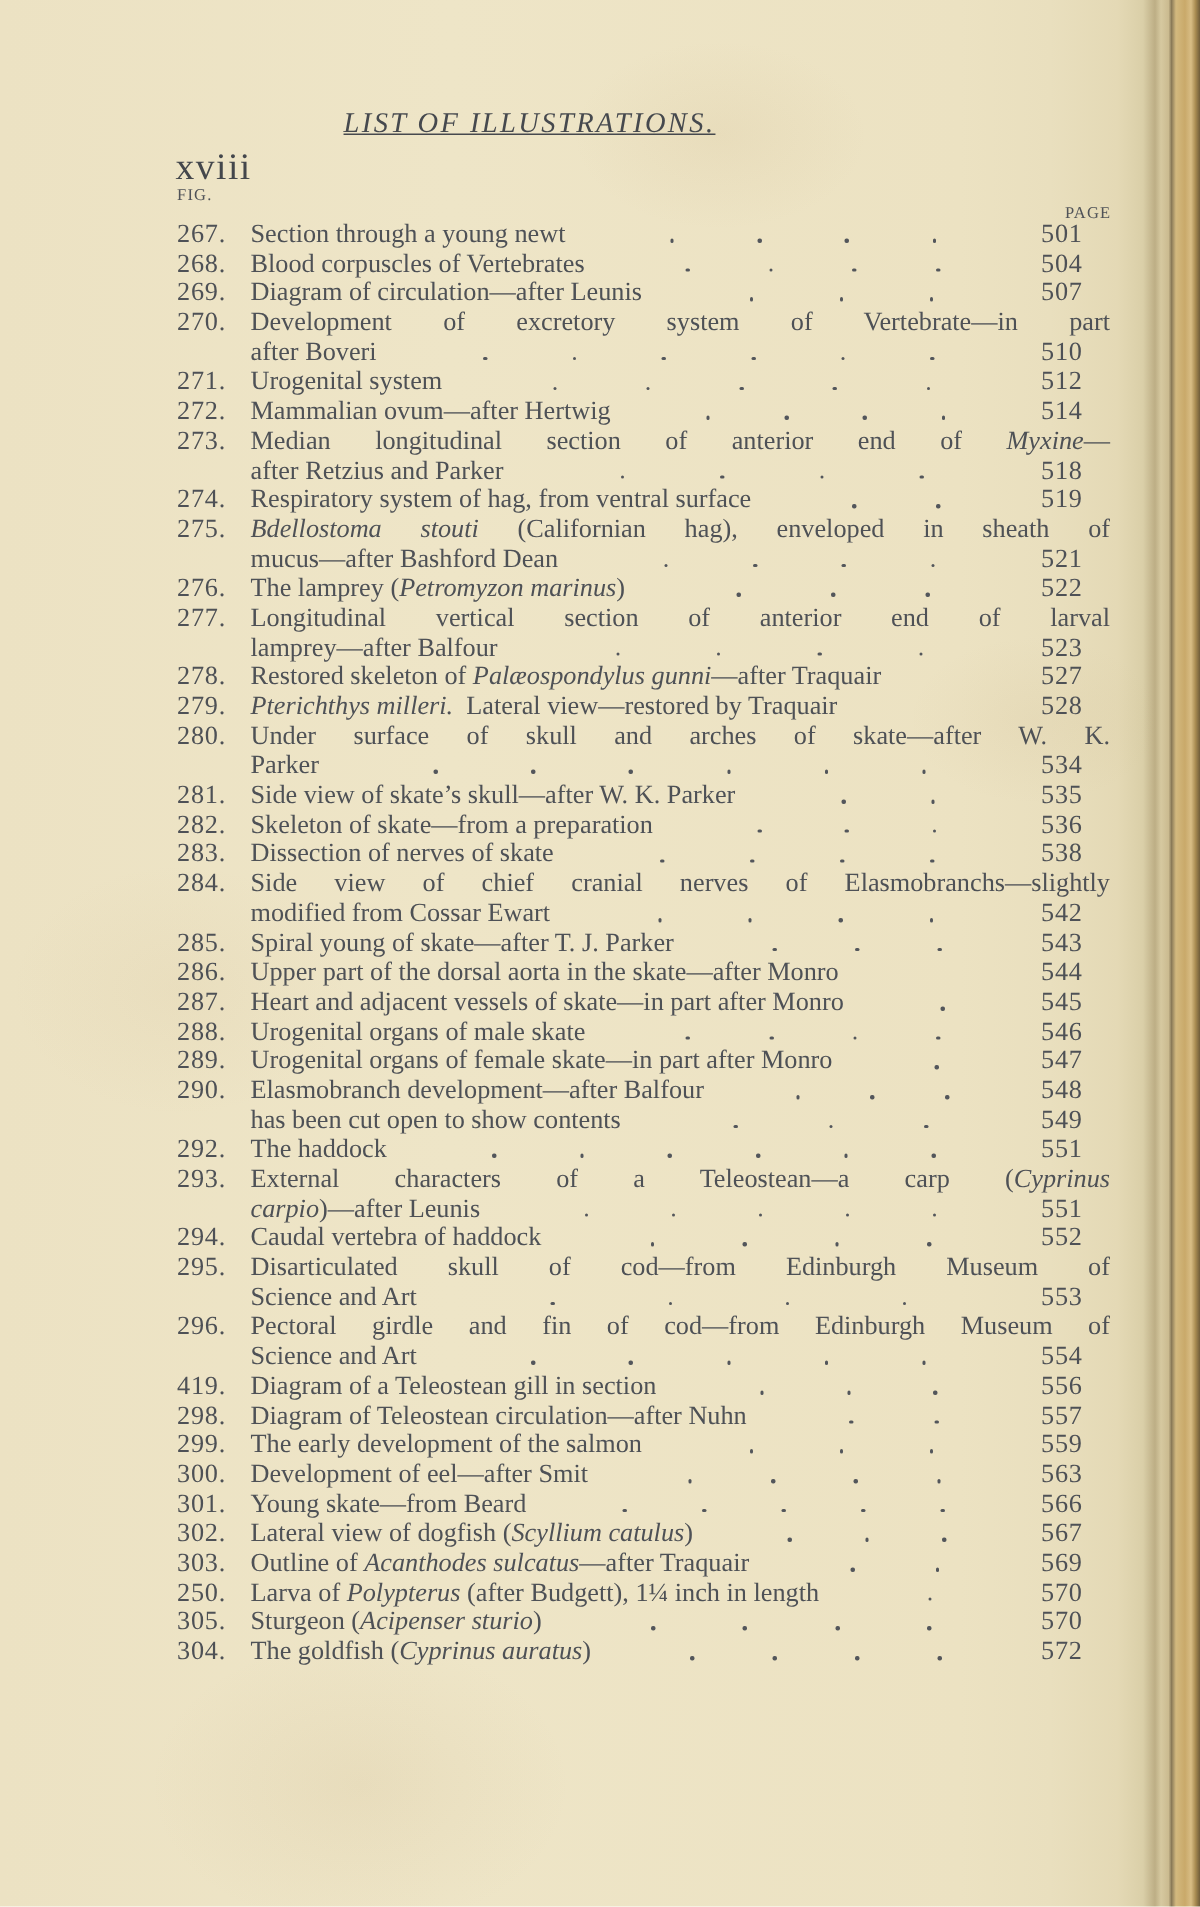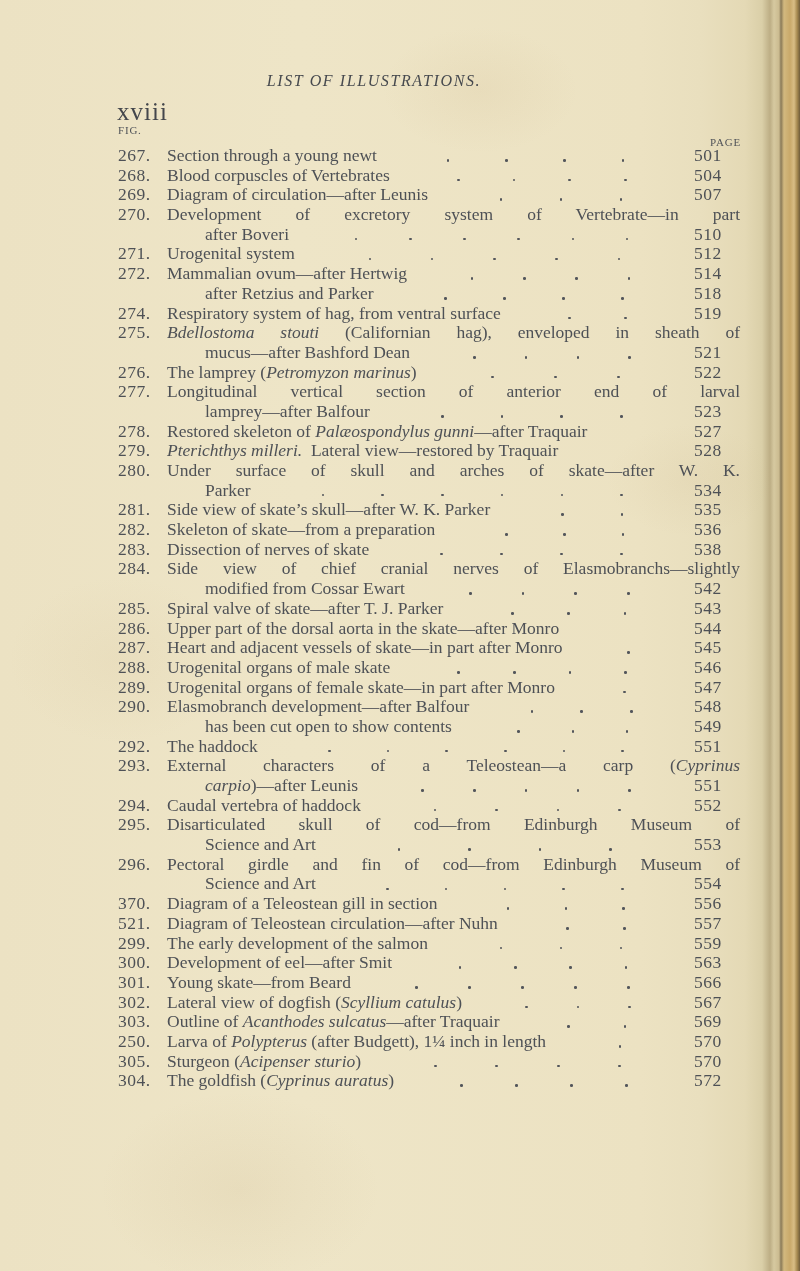--- a/index.html
+++ b/index.html
@@ -22,23 +22,23 @@
         #bdae85 770px, #d6c9a0 774px, #cbbb90 779px,
         #8a7a58 781px, #d3b97f 784px, #c9a96a 790px,
         #d8bd85 794px, #a98c52 797px, #6f5c3a 800px);
   }
   
   .folio{
     position:absolute;left:117px;top:66px;
     font-size:25px;letter-spacing:1px;color:#44474c;margin-top:32px;
   }
   .title{
-    position:absolute;left:374px;top:72px;transform:translateX(-50%);
-    font-style:italic;font-size:16px;letter-spacing:1.6px;
-    white-space:nowrap;color:#46494e;
+    position:absolute;left:353px;top:72px;transform:translateX(-50%);
+    font-style:italic;font-size:19px;letter-spacing:1.6px;
+    white-space:nowrap;color:#46494e;text-decoration:underline;
   }
   .fig-head{
     position:absolute;left:118px;top:124px;
     font-size:11px;letter-spacing:0.8px;color:#505358;text-align:center;
   }
   .page-head{
     position:absolute;left:686px;top:136px;
     font-size:11px;letter-spacing:0.8px;color:#505358;margin-left:24px;
   }
   
@@ -53,21 +53,21 @@
     line-height:19.7px;
     font-size:17.5px;
     align-items:baseline;
   }
   .fig{
     flex:0 0 49px;
     letter-spacing:0.5px;
   }
   .txt{white-space:nowrap;}
   .txt i{font-style:italic;}
-  .cont{margin-left:38px;}
+  .cont{}
   .row.just .txt{
     flex:1 1 auto;
     white-space:normal;
     text-align:justify;
     text-align-last:justify;
   }
   .leader{
     flex:1 1 auto;
     align-self:stretch;
     display:flex;
@@ -159,20 +159,24 @@
         <span class="fig">272.</span>
         <span class="txt"><span>Mammalian ovum—after Hertwig</span></span>
         <span class="leader">
           <span class="dot"></span>
           <span class="dot"></span>
           <span class="dot"></span>
           <span class="dot"></span>
         </span>
         <span class="pg">514</span>
       </div>
+      <div class="row just">
+        <span class="fig">273.</span>
+        <span class="txt"><span>Median longitudinal section of anterior end of </span><i>Myxine</i><span>—</span></span>
+      </div>
       <div class="row">
         <span class="fig"></span>
         <span class="txt cont"><span>after Retzius and Parker</span></span>
         <span class="leader">
           <span class="dot"></span>
           <span class="dot"></span>
           <span class="dot"></span>
           <span class="dot"></span>
         </span>
         <span class="pg">518</span>
@@ -295,21 +299,21 @@
         <span class="leader">
           <span class="dot"></span>
           <span class="dot"></span>
           <span class="dot"></span>
           <span class="dot"></span>
         </span>
         <span class="pg">542</span>
       </div>
       <div class="row">
         <span class="fig">285.</span>
-        <span class="txt"><span>Spiral valve of skate—after T. J. Parker</span></span>
+        <span class="txt"><span>Spiral young of skate—after T. J. Parker</span></span>
         <span class="leader">
           <span class="dot"></span>
           <span class="dot"></span>
           <span class="dot"></span>
         </span>
         <span class="pg">543</span>
       </div>
       <div class="row">
         <span class="fig">286.</span>
         <span class="txt"><span>Upper part of the dorsal aorta in the skate—after Monro</span></span>
@@ -428,31 +432,31 @@
         <span class="leader">
           <span class="dot"></span>
           <span class="dot"></span>
           <span class="dot"></span>
           <span class="dot"></span>
           <span class="dot"></span>
         </span>
         <span class="pg">554</span>
       </div>
       <div class="row">
-        <span class="fig">370.</span>
+        <span class="fig">419.</span>
         <span class="txt"><span>Diagram of a Teleostean gill in section</span></span>
         <span class="leader">
           <span class="dot"></span>
           <span class="dot"></span>
           <span class="dot"></span>
         </span>
         <span class="pg">556</span>
       </div>
       <div class="row">
-        <span class="fig">521.</span>
+        <span class="fig">298.</span>
         <span class="txt"><span>Diagram of Teleostean circulation—after Nuhn</span></span>
         <span class="leader">
           <span class="dot"></span>
           <span class="dot"></span>
         </span>
         <span class="pg">557</span>
       </div>
       <div class="row">
         <span class="fig">299.</span>
         <span class="txt"><span>The early development of the salmon</span></span>

